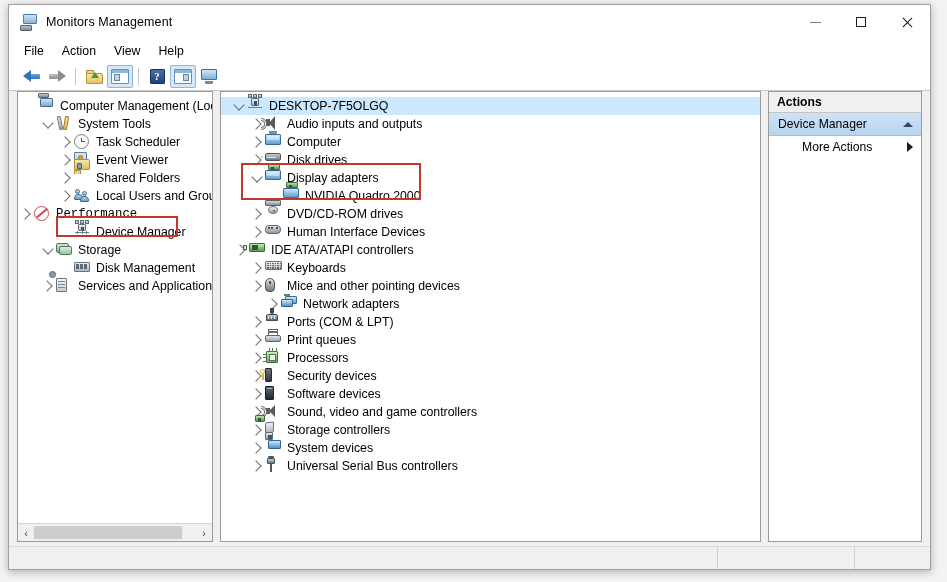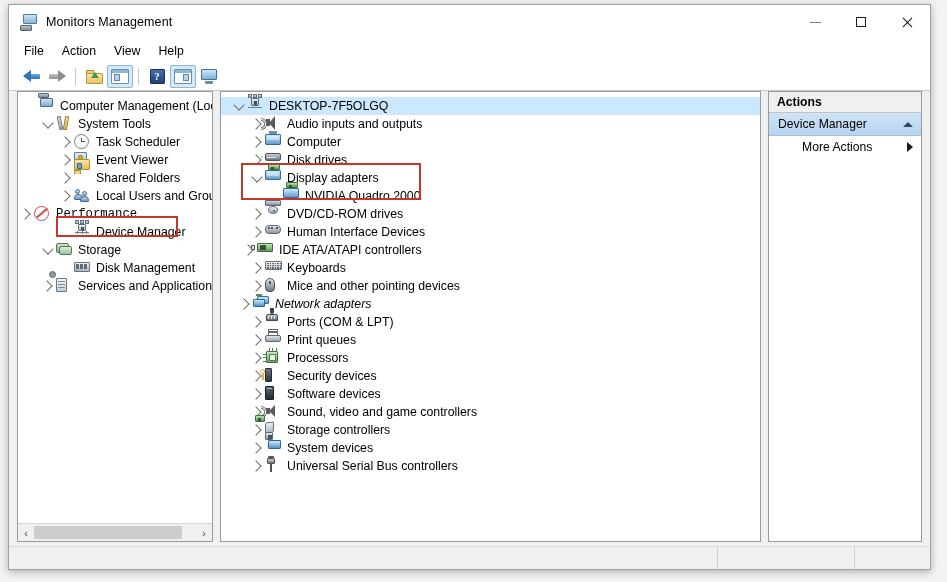--- a/index.html
+++ b/index.html
@@ -605,42 +605,42 @@
             <span class="ico"><span class="i-dvd"><span class="disc"></span><span class="b"></span></span></span>
             <span class="lbl">DVD/CD-ROM drives</span>
           </div>
           <div class="trow" style="padding-left: 28px;">
             <span class="exp">
               <span class="chev right"></span>
             </span>
             <span class="ico"><span class="i-hid"><span class="pad"></span><span class="k" style="left:3px"></span><span class="k" style="left:6px"></span><span class="k" style="left:11px"></span></span></span>
             <span class="lbl">Human Interface Devices</span>
           </div>
-          <div class="trow" style="padding-left: 20px;">
+          <div class="trow" style="padding-left: 12px;">
             <span class="exp">
               <span class="chev right"></span>
             </span>
             <span class="ico"><span class="i-ide"><span class="c"></span><span class="chip"></span><span class="p"></span></span></span>
             <span class="lbl">IDE ATA/ATAPI controllers</span>
           </div>
           <div class="trow" style="padding-left: 28px;">
             <span class="exp">
               <span class="chev right"></span>
             </span>
             <span class="ico"><span class="i-keyb"><span class="b"></span><span class="k" style="left:2px;top:2.5px"></span><span class="k" style="left:4.5px;top:2.5px"></span><span class="k" style="left:7px;top:2.5px"></span><span class="k" style="left:9.5px;top:2.5px"></span><span class="k" style="left:12px;top:2.5px"></span><span class="k" style="left:14.5px;top:2.5px"></span><span class="k" style="left:2px;top:4.9px"></span><span class="k" style="left:4.5px;top:4.9px"></span><span class="k" style="left:7px;top:4.9px"></span><span class="k" style="left:9.5px;top:4.9px"></span><span class="k" style="left:12px;top:4.9px"></span><span class="k" style="left:14.5px;top:4.9px"></span><span class="k" style="left:2px;top:7.3px"></span><span class="k" style="left:4.5px;top:7.3px"></span><span class="k" style="left:7px;top:7.3px"></span><span class="k" style="left:9.5px;top:7.3px"></span><span class="k" style="left:12px;top:7.3px"></span><span class="k" style="left:14.5px;top:7.3px"></span></span></span>
             <span class="lbl">Keyboards</span>
           </div>
           <div class="trow" style="padding-left: 28px;">
             <span class="exp">
               <span class="chev right"></span>
             </span>
             <span class="ico"><span class="i-mouse"><span class="b"></span><span class="w"></span></span></span>
             <span class="lbl">Mice and other pointing devices</span>
           </div>
-          <div class="trow" style="padding-left: 16px; font-style: italic;">
+          <div class="trow" style="padding-left: 44px;">
             <span class="exp">
               <span class="chev right"></span>
             </span>
             <span class="ico"><span class="i-net"><span class="s1"></span><span class="s2"></span><span class="st"></span></span></span>
             <span class="lbl">Network adapters</span>
           </div>
           <div class="trow" style="padding-left: 28px;">
             <span class="exp">
               <span class="chev right"></span>
             </span>

